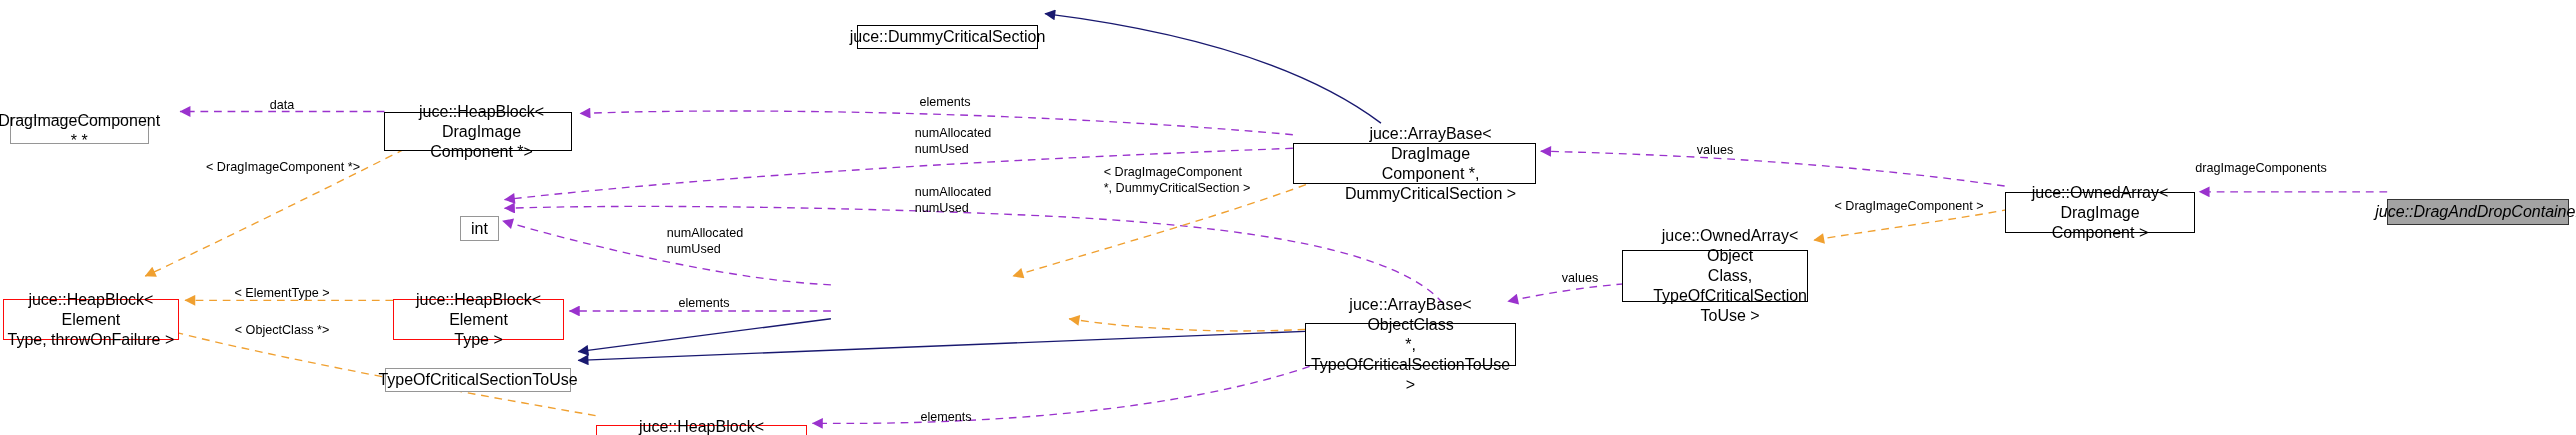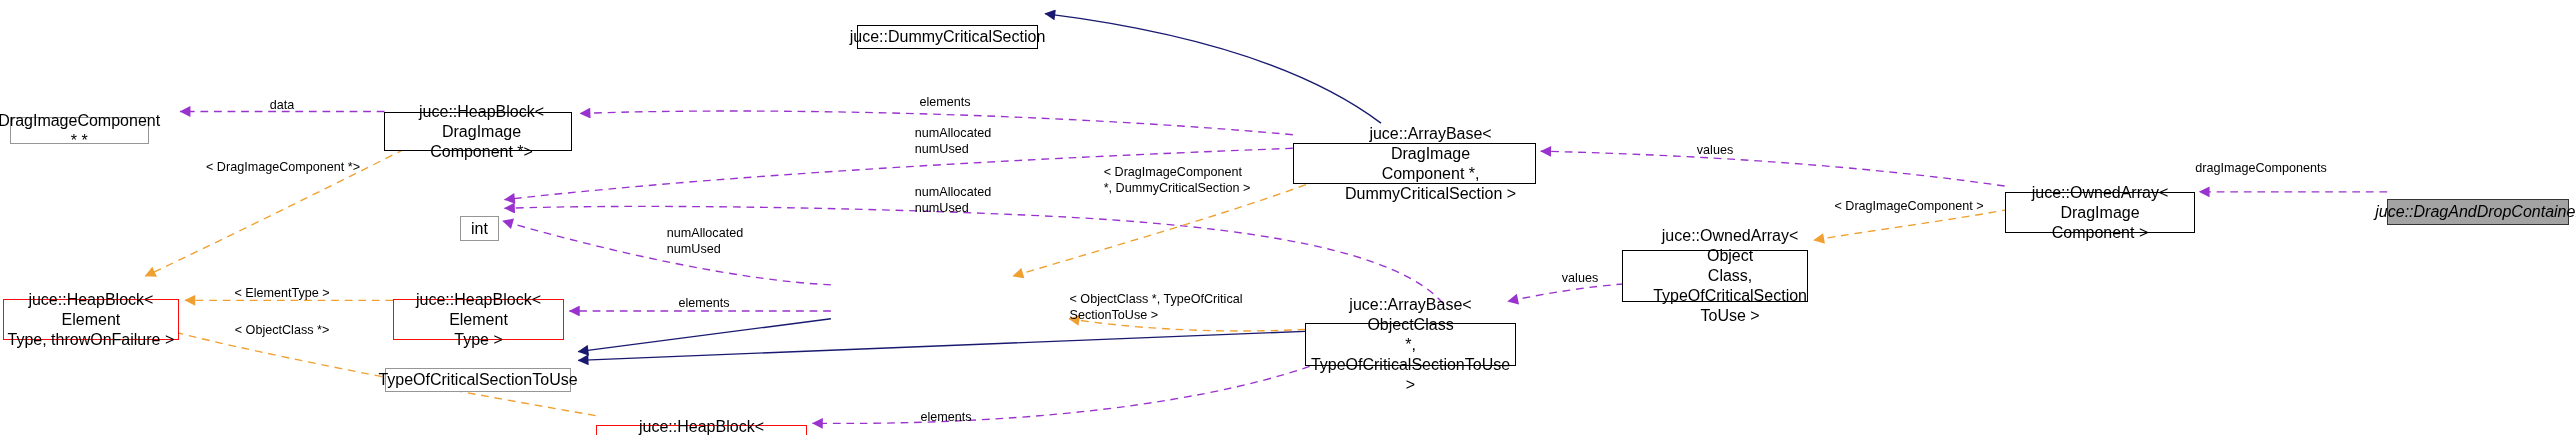--- a/index.html
+++ b/index.html
@@ -109,18 +109,16 @@
   <div class="elabel" style="left:704px;top:303px;">elements</div>
   <div class="elabel" style="left:946px;top:417px;">elements</div>
   <div class="elabel" style="left:1715px;top:150px;">values</div>
   <div class="elabel" style="left:1580px;top:278px;">values</div>
   <div class="elabel" style="left:2261px;top:168px;">dragImageComponents</div>
   <div class="elabel" style="left:283px;top:167px;">&lt; DragImageComponent *&gt;</div>
   <div class="elabel" style="left:1177px;top:180px;">&lt; DragImageComponent
 *, DummyCriticalSection &gt;</div>
   <div class="elabel" style="left:282px;top:293px;">&lt; ElementType &gt;</div>
   <div class="elabel" style="left:282px;top:330px;">&lt; ObjectClass *&gt;</div>
-  <div class="elabel" style="left:1156px;top:307px;">&lt; ObjectClass *, TypeOfCritical
-SectionToUse &gt;</div>
   <div class="elabel" style="left:1909px;top:206px;">&lt; DragImageComponent &gt;</div>
 
 </div>
 
 
 </body></html>

